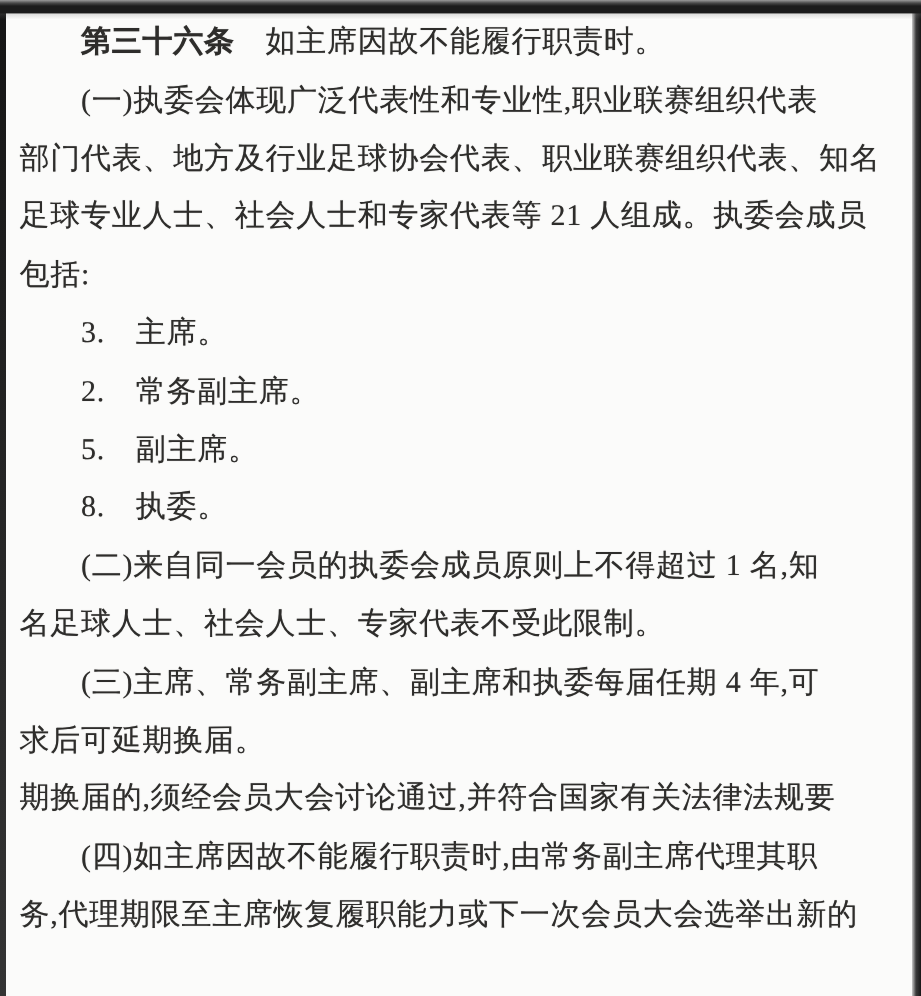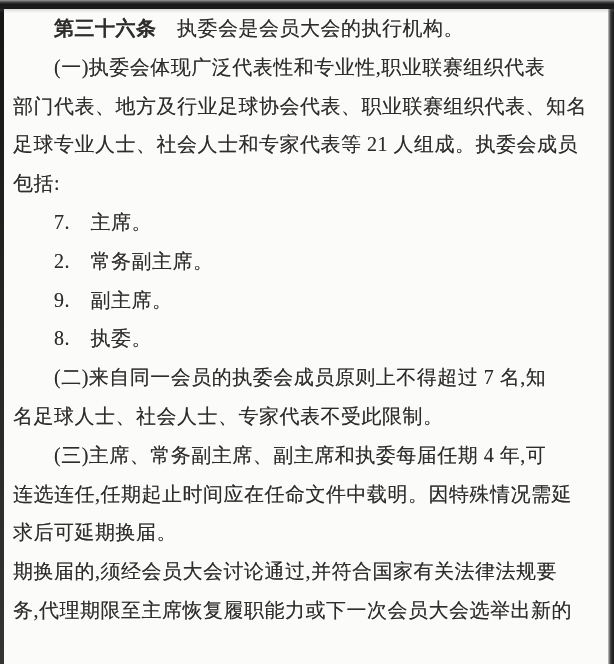--- a/index.html
+++ b/index.html
@@ -70,30 +70,30 @@
   .seg.bold { font-weight: 700; text-align: center; }
 </style>
 </head>
 <body>
 
 <div class="page">
   <div class="scan-edge-top"></div>
   <div class="scan-edge-left"></div>
   <div class="scan-edge-right"></div>
   <div class="content" id="lines-container">
-      <div class="text-line indent"><span class="seg bold">第三十六条</span><span class="seg">　执委会是会员大会的执行机构。</span></div>
+      <div class="text-line indent"><span class="seg bold">第三十六条</span><span class="seg">　如主席因故不能履行职责时。</span></div>
       <div class="text-line indent"><span class="seg">(一)执委会体现广泛代表性和专业性,职业联赛组织代表</span></div>
       <div class="text-line"><span class="seg">部门代表、地方及行业足球协会代表、职业联赛组织代表、知名</span></div>
       <div class="text-line"><span class="seg">足球专业人士、社会人士和专家代表等 21 人组成。执委会成员</span></div>
       <div class="text-line"><span class="seg">包括:</span></div>
-      <div class="text-line indent"><span class="seg">7.　主席。</span></div>
+      <div class="text-line indent"><span class="seg">3.　主席。</span></div>
       <div class="text-line indent"><span class="seg">2.　常务副主席。</span></div>
-      <div class="text-line indent"><span class="seg">9.　副主席。</span></div>
+      <div class="text-line indent"><span class="seg">5.　副主席。</span></div>
       <div class="text-line indent"><span class="seg">8.　执委。</span></div>
-      <div class="text-line indent"><span class="seg">(二)来自同一会员的执委会成员原则上不得超过 7 名,知</span></div>
+      <div class="text-line indent"><span class="seg">(二)来自同一会员的执委会成员原则上不得超过 1 名,知</span></div>
       <div class="text-line"><span class="seg">名足球人士、社会人士、专家代表不受此限制。</span></div>
       <div class="text-line indent"><span class="seg">(三)主席、常务副主席、副主席和执委每届任期 4 年,可</span></div>
-      <div class="text-line"><span class="seg">连选连任,任期起止时间应在任命文件中载明。因特殊情况需延</span></div>
       <div class="text-line"><span class="seg">求后可延期换届。</span></div>
       <div class="text-line"><span class="seg">期换届的,须经会员大会讨论通过,并符合国家有关法律法规要</span></div>
+      <div class="text-line indent"><span class="seg">(四)如主席因故不能履行职责时,由常务副主席代理其职</span></div>
       <div class="text-line"><span class="seg">务,代理期限至主席恢复履职能力或下一次会员大会选举出新的</span></div>
     </div>
 </div>
 
 </body></html>

